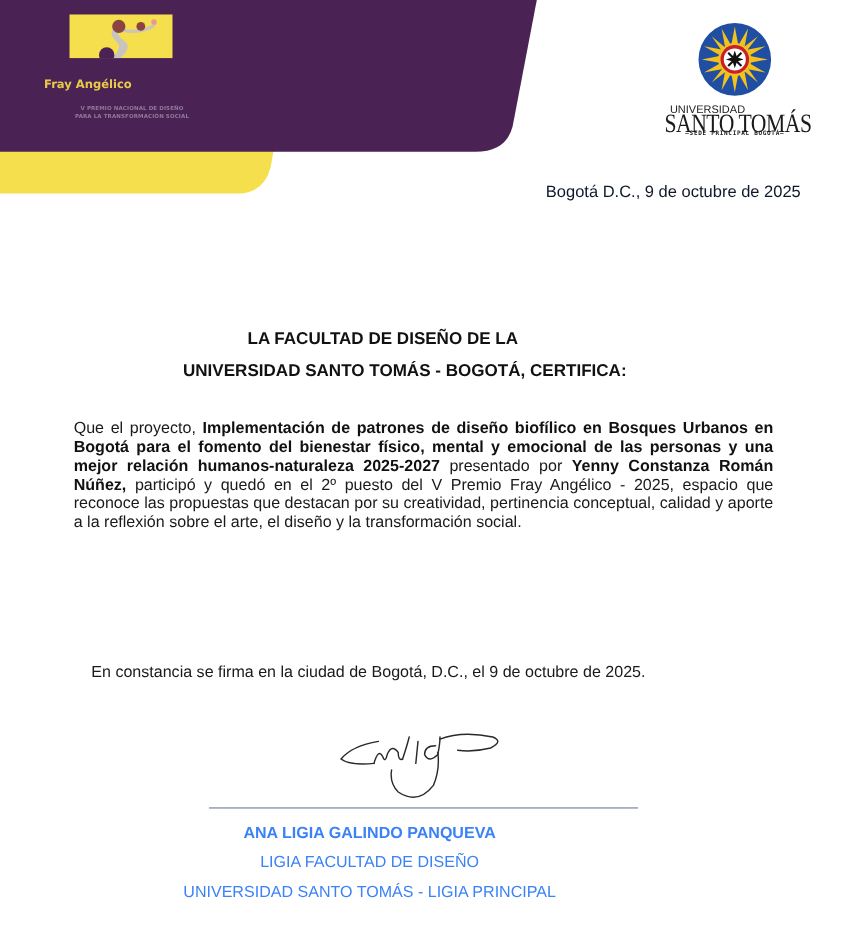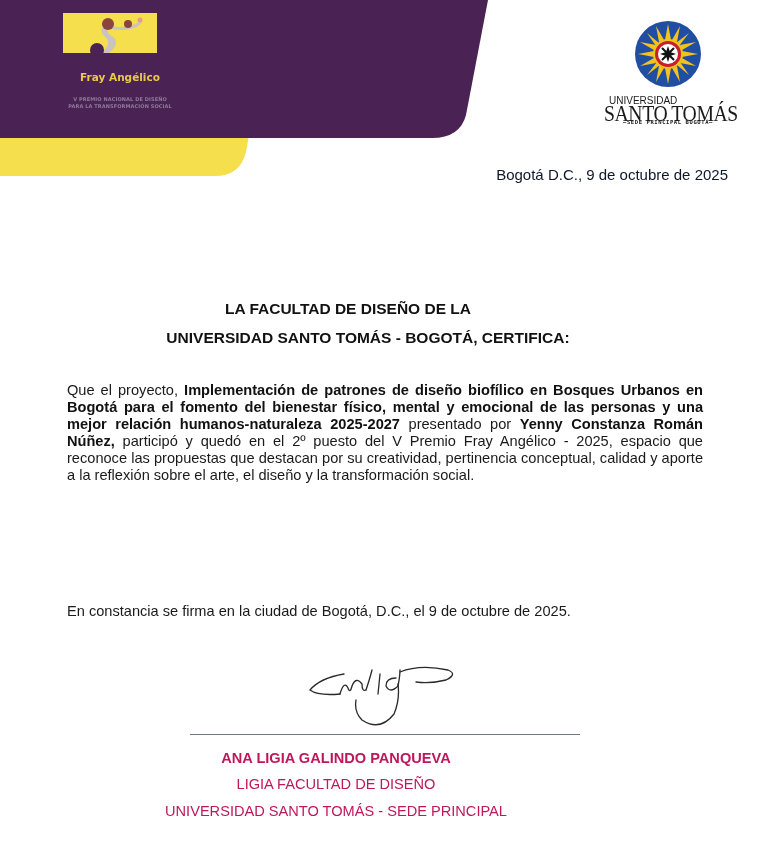--- a/index.html
+++ b/index.html
@@ -3,21 +3,21 @@
 <meta charset="utf-8">
 <style>
   * { box-sizing: border-box; margin: 0; padding: 0; }
   html, body { width: 768px; height: 849px; background: #ffffff; overflow: hidden; }
   body { position: relative; font-family: "Liberation Sans", sans-serif; color: #1a1a1a; }
 
   .header-art { position: absolute; left: 0; top: 0; width: 768px; height: 190px; }
 
   .fray-logo { position: absolute; left: 40px; top: 10px; width: 160px; height: 100px; }
   .fray-mark { position: absolute; left: 23px; top: 3px; width: 94px; height: 40px; }
-  .fray-title { position: absolute; left: 0; top: 61px; width: 160px; text-align: center;
+  .fray-title { position: absolute; left: 0; top: 61px; width: 160px; 
     font-family: "DejaVu Sans", sans-serif; font-weight: bold; font-size: 10.5px; color: #e9c94a; }
   .fray-sub { position: absolute; left: 0; width: 160px; text-align: center;
     font-family: "DejaVu Sans", sans-serif; font-weight: bold; font-size: 5px; color: #8e7a9a; letter-spacing: 0.1px; }
   .fray-sub.l1 { top: 86px; }
   .fray-sub.l2 { top: 93px; }
 
   .ust-logo { position: absolute; left: 596px; top: 18px; width: 140px; height: 112px; }
   .ust-seal { position: absolute; left: 38px; top: 2px; width: 68px; height: 68px; }
   .ust-univ { position: absolute; left: 13px; top: 77px; font-family: Liberation Sans, sans-serif; font-size: 10px; color: #1a1a1a; }
   .ust-name { position: absolute; left: 8px; top: 72px; width: 130px; font-family: "Liberation Serif", serif;
@@ -28,26 +28,26 @@
   .date-line { position: absolute; right: 40px; top: 166px; font-size: 15px; color: #0f172a; }
 
   .cert-title { position: absolute; left: 0; width: 696px; text-align: center; font-weight: bold; font-size: 15.5px; color: #111; }
   .cert-title.l1 { top: 300px; }
   .cert-title.l2 { top: 329px; padding-left: 40px; }
 
   .body-para { position: absolute; left: 67px; top: 382px; width: 636px; font-size: 14.6px; line-height: 17px;
     text-align: justify; color: #1a1a1a; }
   .body-para b { font-weight: bold; color: #111; }
 
-  .closing { position: absolute; left: 67px; top: 603px; width: 640px; font-size: 14.6px; color: #1a1a1a; }
+  .closing { position: absolute; left: 83px; top: 603px; width: 640px; font-size: 14.6px; color: #1a1a1a; }
 
   .signature { position: absolute; left: 300px; top: 660px; width: 170px; height: 72px; }
   .sign-line { position: absolute; left: 190px; top: 734px; width: 390px; height: 1px; background: #6f7b8a; }
 
-  .signer { position: absolute; left: 0; width: 672px; text-align: center; font-size: 14.6px; color: #be185d; }
+  .signer { position: absolute; left: 0; width: 672px; text-align: center; font-size: 14.6px; color: #3b82f6; }
   .signer.name { top: 750px; font-weight: bold; }
   .signer.role { top: 776px; }
   .signer.inst { top: 803px; }
 </style>
 </head>
 <body>
 
 <svg class="header-art" viewBox="0 0 768 190" xmlns="http://www.w3.org/2000/svg">
   <path d="M0 130 L250 130 L246 152 Q240 176 215 176 L0 176 Z" fill="#f5df4d"></path>
   <path d="M0 0 L488 0 L466 115 Q460 138 432 138 L0 138 Z" fill="#4a2354"></path>
@@ -117,13 +117,13 @@
     <path d="M80 14 L78 34"></path>
     <path d="M96 18 Q86 18 86 26 Q90 34 98 26 Q100 16 100 10"></path>
     <path d="M98 24 Q100 40 94 54 Q80 72 62 60 Q54 52 56 40"></path>
     <path d="M100 12 Q120 4 148 10 Q158 14 146 20 Q130 24 116 22"></path>
   </g>
 </svg>
 <div class="sign-line"></div>
 
 <div class="signer name">ANA LIGIA GALINDO PANQUEVA</div>
 <div class="signer role">LIGIA FACULTAD DE DISEÑO</div>
-<div class="signer inst">UNIVERSIDAD SANTO TOMÁS - SEDE PRINCIPAL</div>
+<div class="signer inst">UNIVERSIDAD SANTO TOMÁS - LIGIA PRINCIPAL</div>
 
 </body></html>

